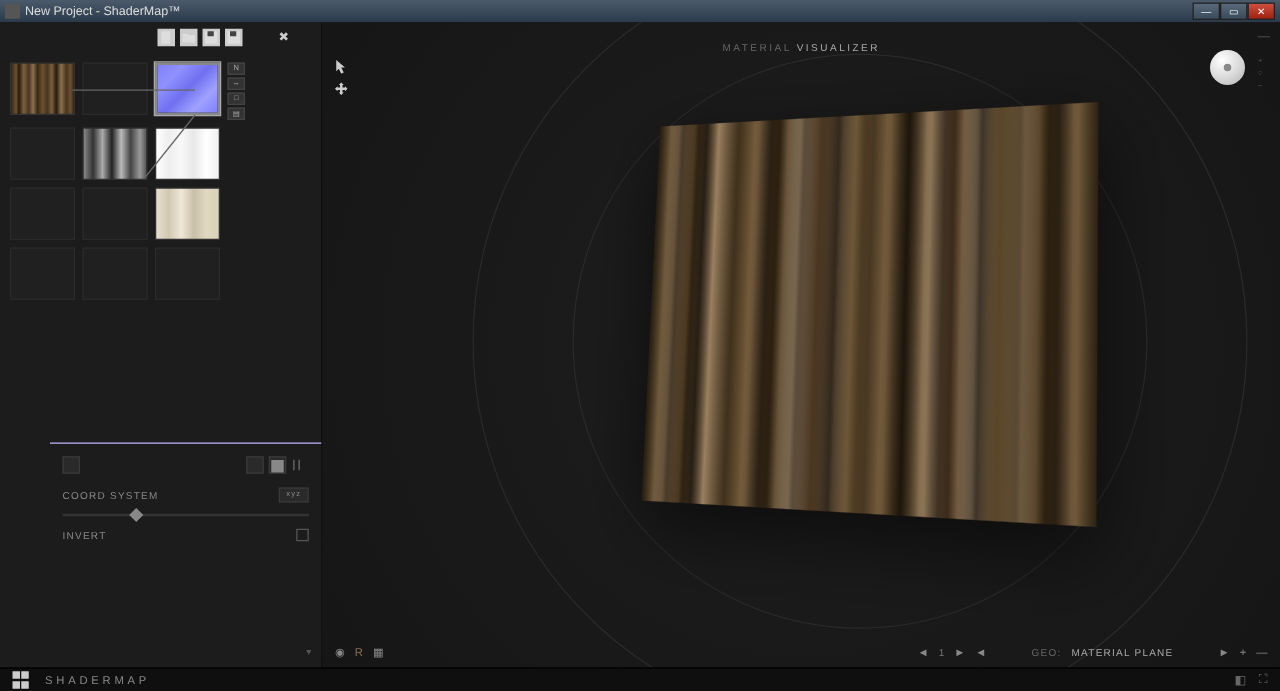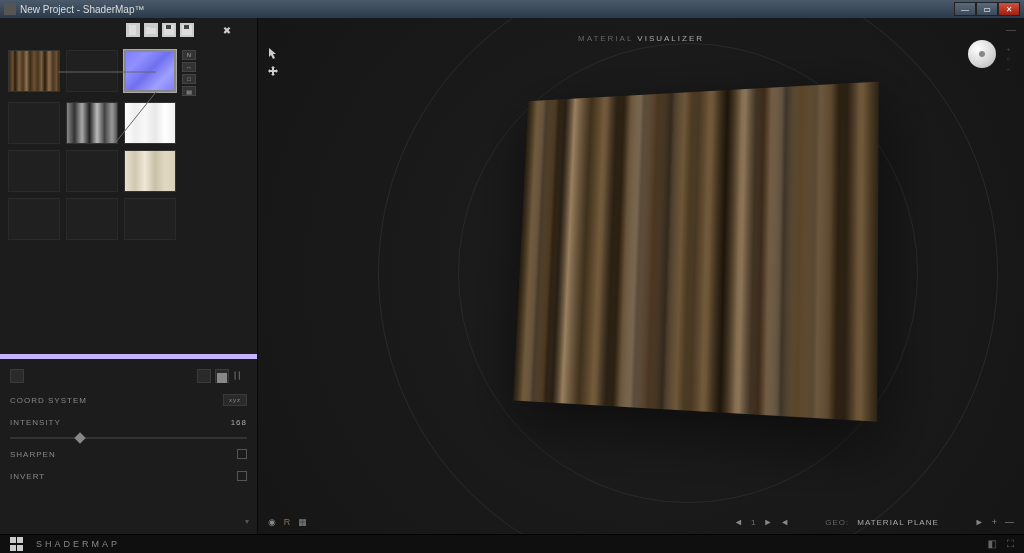--- a/index.html
+++ b/index.html
@@ -41,21 +41,21 @@
   
   
   .side-btns { display: flex; flex-direction: column; gap: 2px; }
   .side-btn { width: 14px; height: 10px; background: #333; border: 1px solid #444; font-size: 6px; color: #aaa; display: flex; align-items: center; justify-content: center; }
   
   
   .link-line { position: absolute; pointer-events: none; }
   
   
   .properties { flex: 1; }
-  .prop-panel { margin-top: auto; background: #1c1c1c; border-top: 5px solid #c4b5fd; padding: 10px; min-height: 180px; }
+  .prop-panel { margin-top: auto; background: #1c1c1c; border-top: 1px solid #c4b5fd; padding: 10px; min-height: 180px; margin-left: 40px; }
   .prop-header { display: flex; justify-content: space-between; margin-bottom: 10px; }
   .prop-header-left { display: flex; gap: 4px; }
   .prop-header-right { display: flex; gap: 4px; }
   .prop-icon { width: 14px; height: 14px; background: #2a2a2a; border: 1px solid #3a3a3a; }
   .prop-row { display: flex; justify-content: space-between; align-items: center; font-size: 8px; letter-spacing: 1px; color: #888; margin-bottom: 8px; height: 14px; }
   .prop-label {}
   .prop-val { color: #aaa; }
   .slider-track { position: relative; width: 100%; height: 2px; background: #333; margin: 4px 0 8px 0; }
   .slider-thumb { position: absolute; top: -3px; left: 28%; width: 8px; height: 8px; background: #888; transform: rotate(45deg); }
   .checkbox { width: 10px; height: 10px; border: 1px solid #555; }
@@ -216,32 +216,24 @@
               </svg></div>
           <div class="prop-icon" style="border:none;background:transparent;color:#666;font-size:7px;display:flex;align-items:center">┃┃</div>
         </div>
       </div>
 
       <div class="prop-row">
         <span class="prop-label">COORD SYSTEM</span>
         <div class="dropdown-small">xyz</div>
       </div>
 
-      <div class="prop-row">
-        <span class="prop-label">INTENSITY</span>
-        <span class="prop-val">168</span>
-      </div>
       <div class="slider-track">
         <div class="slider-thumb"></div>
       </div>
 
-      <div class="prop-row">
-        <span class="prop-label">SHARPEN</span>
-        <div class="checkbox"></div>
-      </div>
 
       <div class="prop-row">
         <span class="prop-label">INVERT</span>
         <div class="checkbox"></div>
       </div>
 
 
       <div class="expand-arrow">▾</div>
     </div>
 

